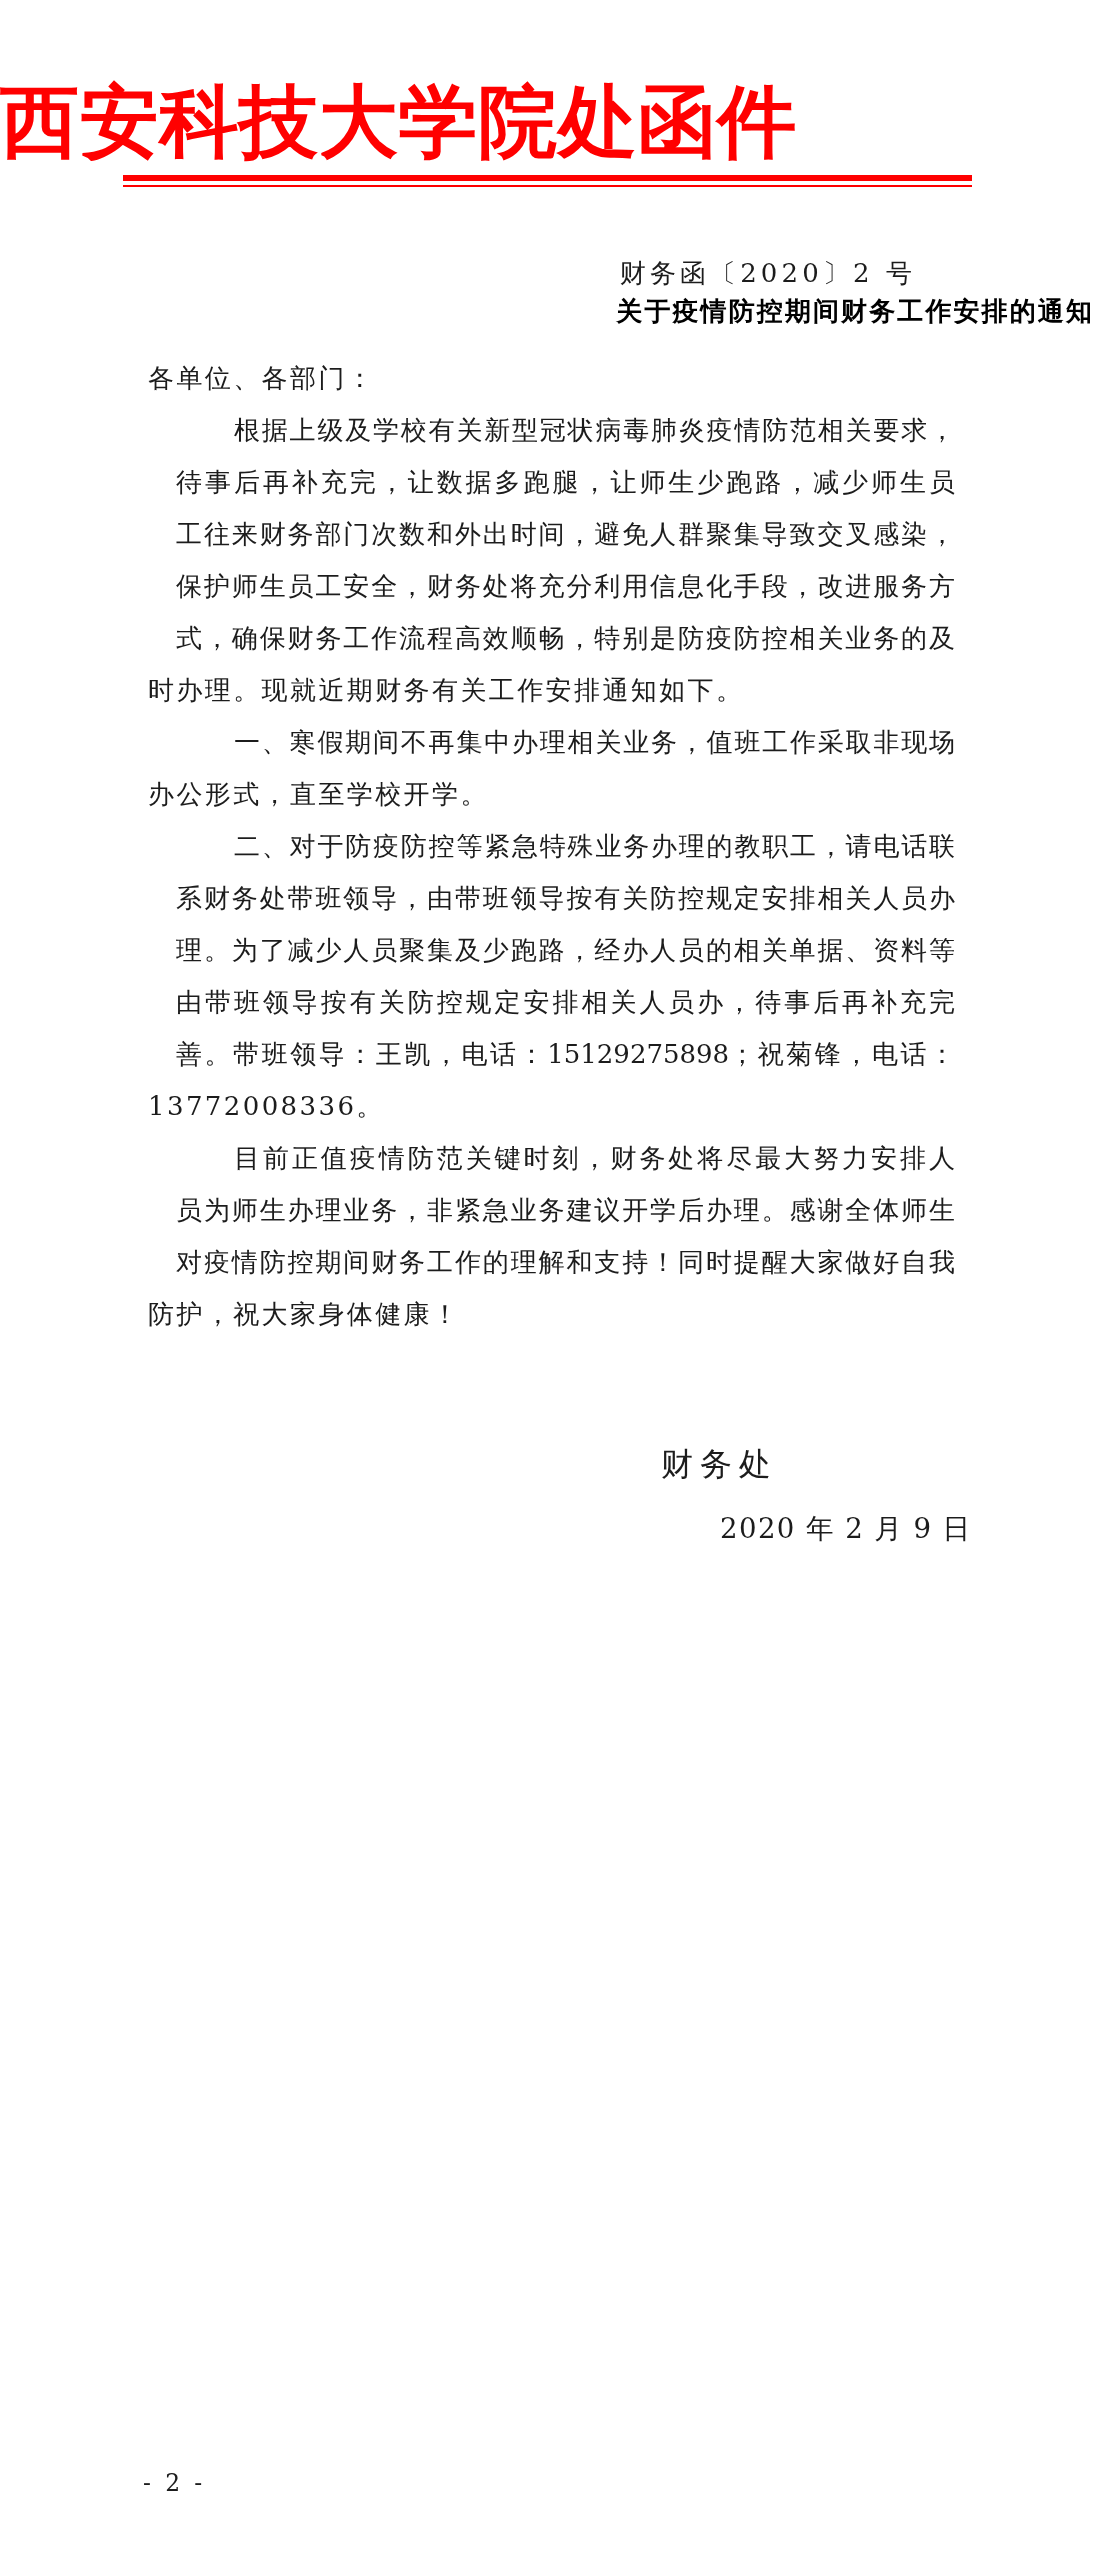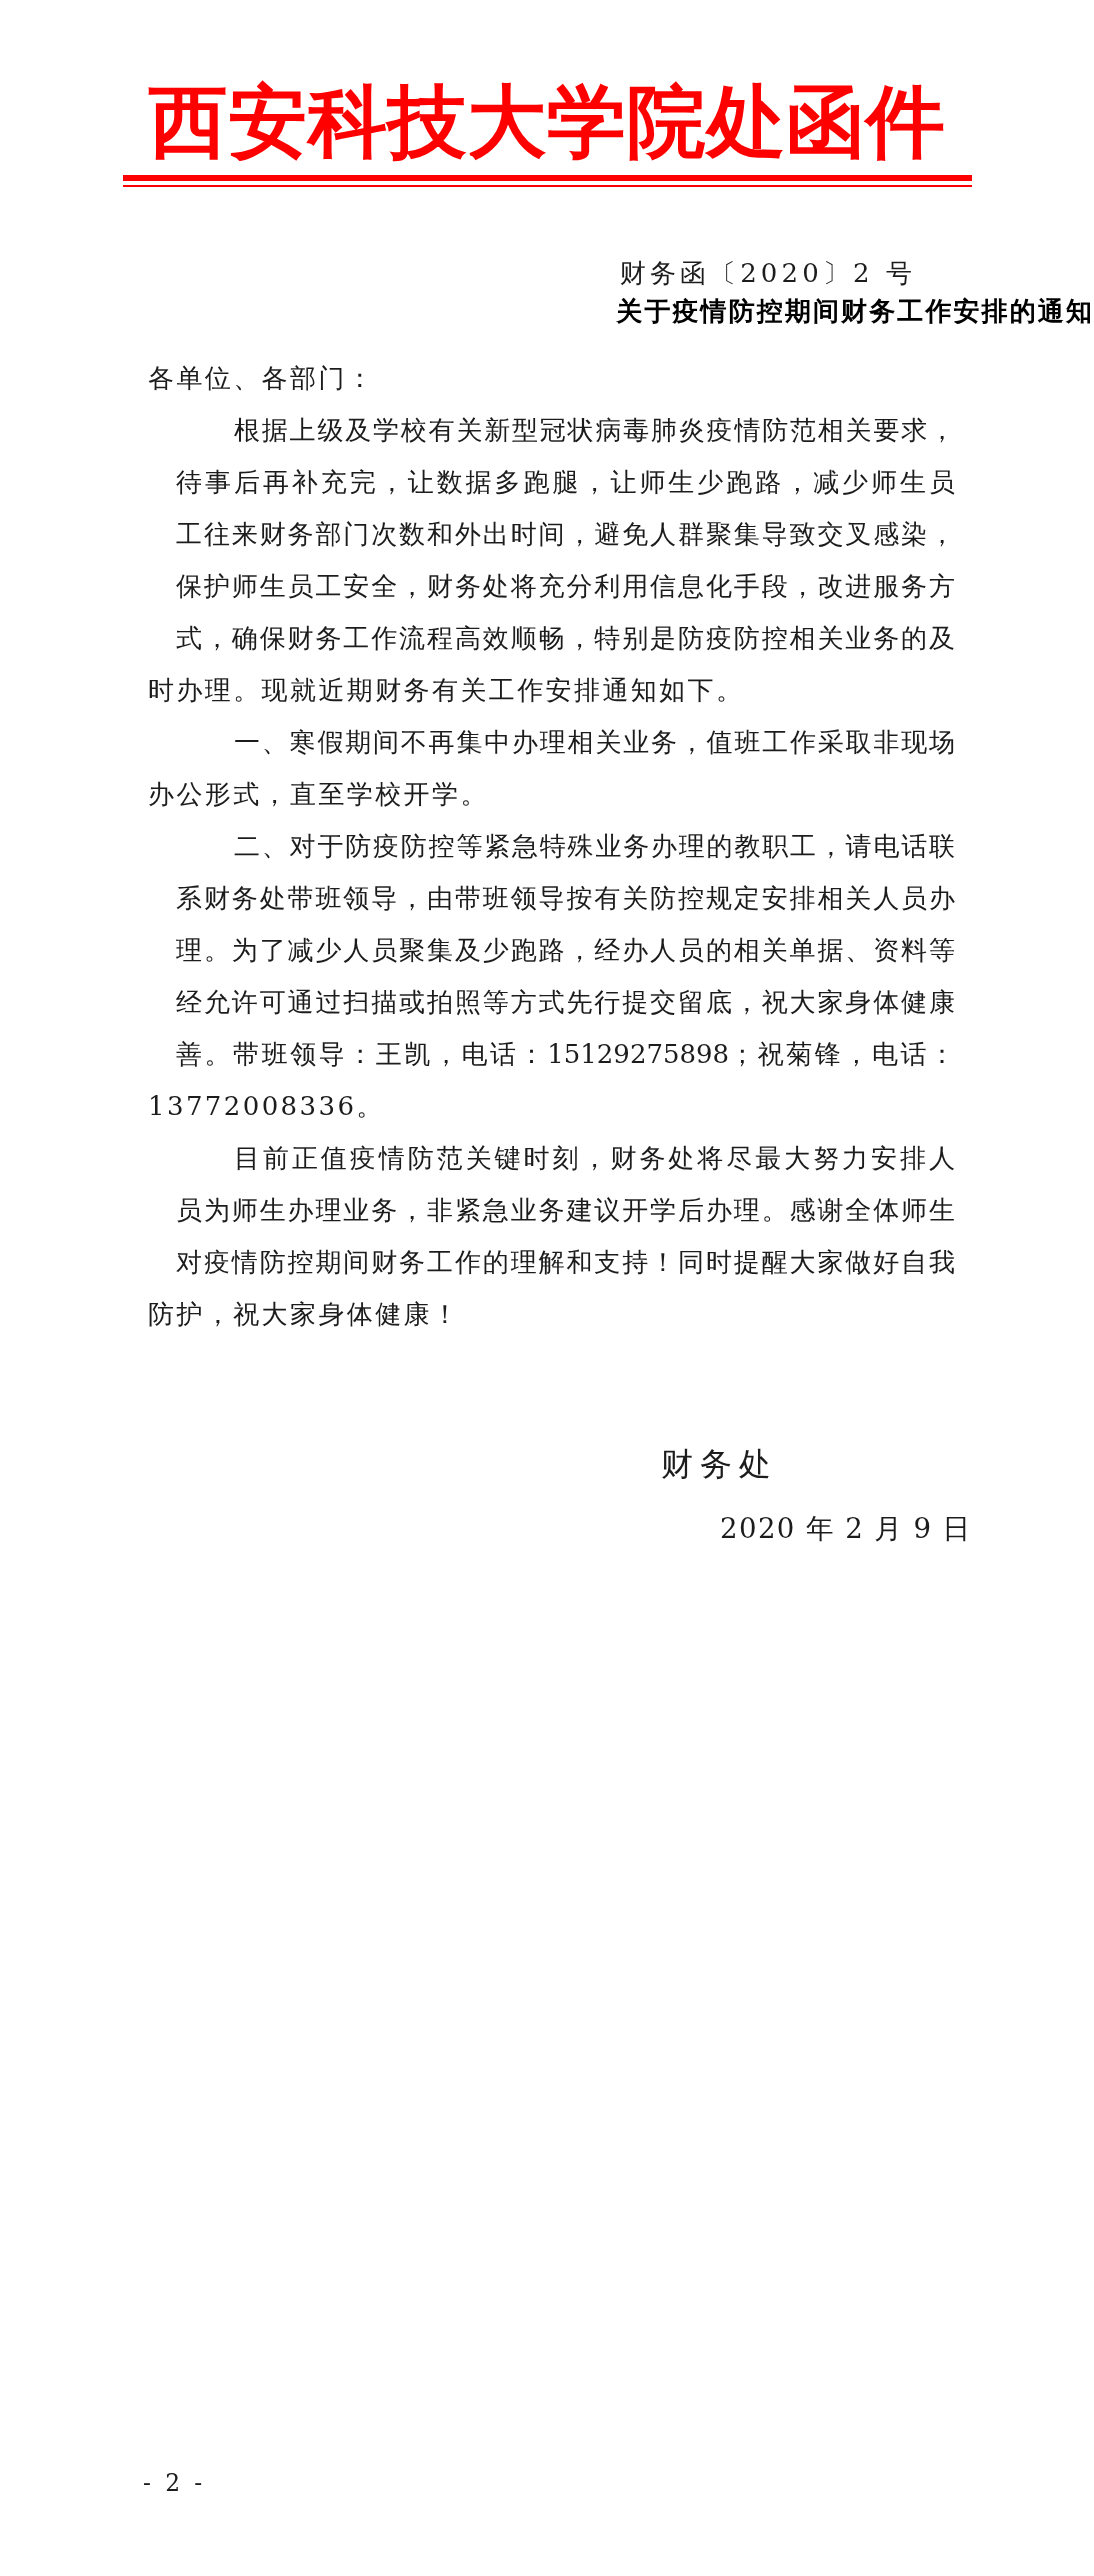--- a/index.html
+++ b/index.html
@@ -15,21 +15,21 @@
     overflow: hidden;
     font-family: "DejaVu Serif", "Liberation Serif", serif;
     color: #1c1c1c;
   }
   
   .header-title {
     position: absolute;
     top: 74px;
     left: 0;
     width: 100%;
-    text-align: center;
+    text-align: left;
     font-family: "DejaVu Sans", "Liberation Sans", sans-serif;
     font-weight: bold;
     font-size: 79px;
     line-height: 97px;
     letter-spacing: 0.7px;
     color: #ff0000;
     white-space: nowrap;
   }
   .red-rule {
     position: absolute;
@@ -162,21 +162,21 @@
       <div class="line justify">待事后再补充完，让数据多跑腿，让师生少跑路，减少师生员</div>
       <div class="line justify">工往来财务部门次数和外出时间，避免人群聚集导致交叉感染，</div>
       <div class="line justify">保护师生员工安全，财务处将充分利用信息化手段，改进服务方</div>
       <div class="line justify">式，确保财务工作流程高效顺畅，特别是防疫防控相关业务的及</div>
       <div class="line">时办理。现就近期财务有关工作安排通知如下。</div>
       <div class="line indent justify">一、寒假期间不再集中办理相关业务，值班工作采取非现场</div>
       <div class="line">办公形式，直至学校开学。</div>
       <div class="line indent justify">二、对于防疫防控等紧急特殊业务办理的教职工，请电话联</div>
       <div class="line justify">系财务处带班领导，由带班领导按有关防控规定安排相关人员办</div>
       <div class="line justify">理。为了减少人员聚集及少跑路，经办人员的相关单据、资料等</div>
-      <div class="line justify">经允许可通过扫描或拍照等方式先行提交留底，祝大家身体健康</div>
+      <div class="line justify">由带班领导按有关防控规定安排相关人员办，待事后再补充完</div>
       <div class="line justify">善。带班领导：王凯，电话：15129275898；祝菊锋，电话：</div>
       <div class="line">13772008336。</div>
       <div class="line indent justify">目前正值疫情防范关键时刻，财务处将尽最大努力安排人</div>
       <div class="line justify">员为师生办理业务，非紧急业务建议开学后办理。感谢全体师生</div>
       <div class="line justify">对疫情防控期间财务工作的理解和支持！同时提醒大家做好自我</div>
       <div class="line">防护，祝大家身体健康！</div>
     </div>
 
   <div class="signature">财务处</div>
 

